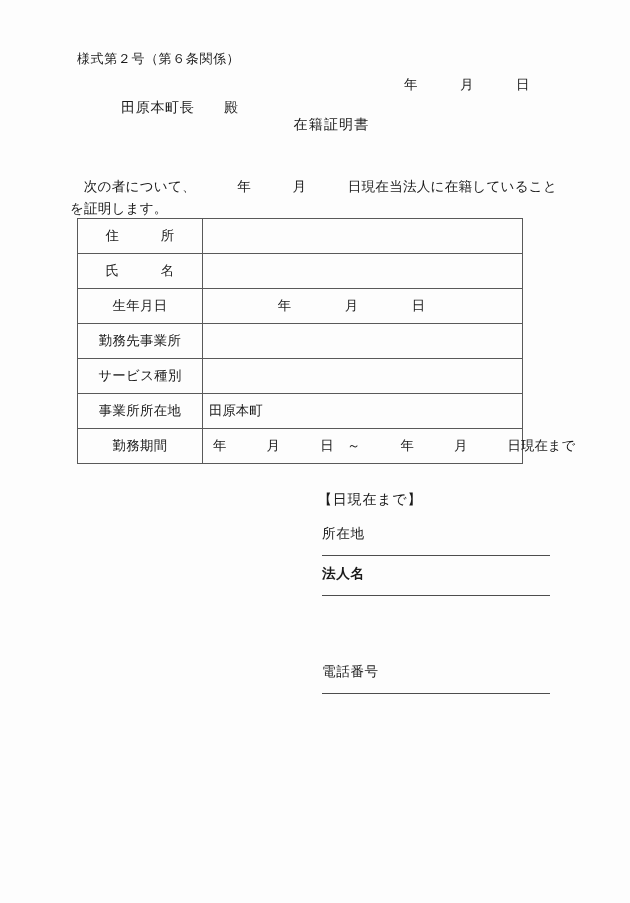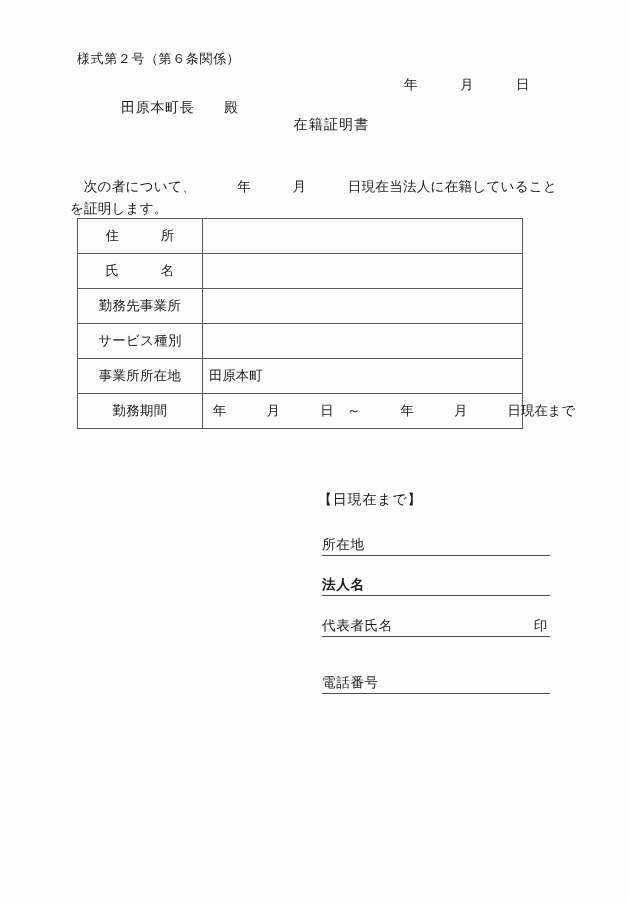--- a/index.html
+++ b/index.html
@@ -123,21 +123,21 @@
     left: 322px;
     width: 228px;
     height: 26px;
     border-bottom: 1px solid #4d4d4d;
     font-size: 13.6px;
     letter-spacing: 0.6px;
     box-sizing: border-box;
     display: flex;
     align-items: flex-end;
     justify-content: space-between;
-    padding-bottom: 1px;
+    padding-bottom: 12px;
   }
   .corp-field .fld-label { white-space: pre; }
   .corp-field .fld-seal  { white-space: pre; padding-right: 2px; }
   #field-location { top: 530px; }
   #field-corpname { top: 570px; font-weight: bold; }
   #field-repname  { top: 611px; }
   #field-phone    { top: 668px; font-family: Liberation Mono, monospace; }
 </style>
 </head>
 <body>
@@ -158,20 +158,24 @@
     <tbody>
       <tr>
         <td class="label">住　　　所</td>
         <td class="value"></td>
       </tr>
       <tr>
         <td class="label">氏　　　名</td>
         <td class="value"></td>
       </tr>
       <tr>
+        <td class="label">生年月日</td>
+        <td class="value dated">年　　　　月　　　　日</td>
+      </tr>
+      <tr>
         <td class="label">勤務先事業所</td>
         <td class="value"></td>
       </tr>
       <tr>
         <td class="label">サービス種別</td>
         <td class="value"></td>
       </tr>
       <tr>
         <td class="label">事業所所在地</td>
         <td class="value">田原本町</td>
@@ -188,23 +192,19 @@
   <div class="corp-field" id="field-location">
     <span class="fld-label">所在地</span>
     <span class="fld-seal"></span>
   </div>
 
   <div class="corp-field" id="field-corpname">
     <span class="fld-label">法人名</span>
     <span class="fld-seal"></span>
   </div>
 
-  <div class="corp-field" id="field-repname">
-    <span class="fld-label">代表者氏名</span>
-    <span class="fld-seal">印</span>
-  </div>
 
   <div class="corp-field" id="field-phone">
     <span class="fld-label">電話番号</span>
     <span class="fld-seal"></span>
   </div>
 
 </div>
 
 </body></html>

